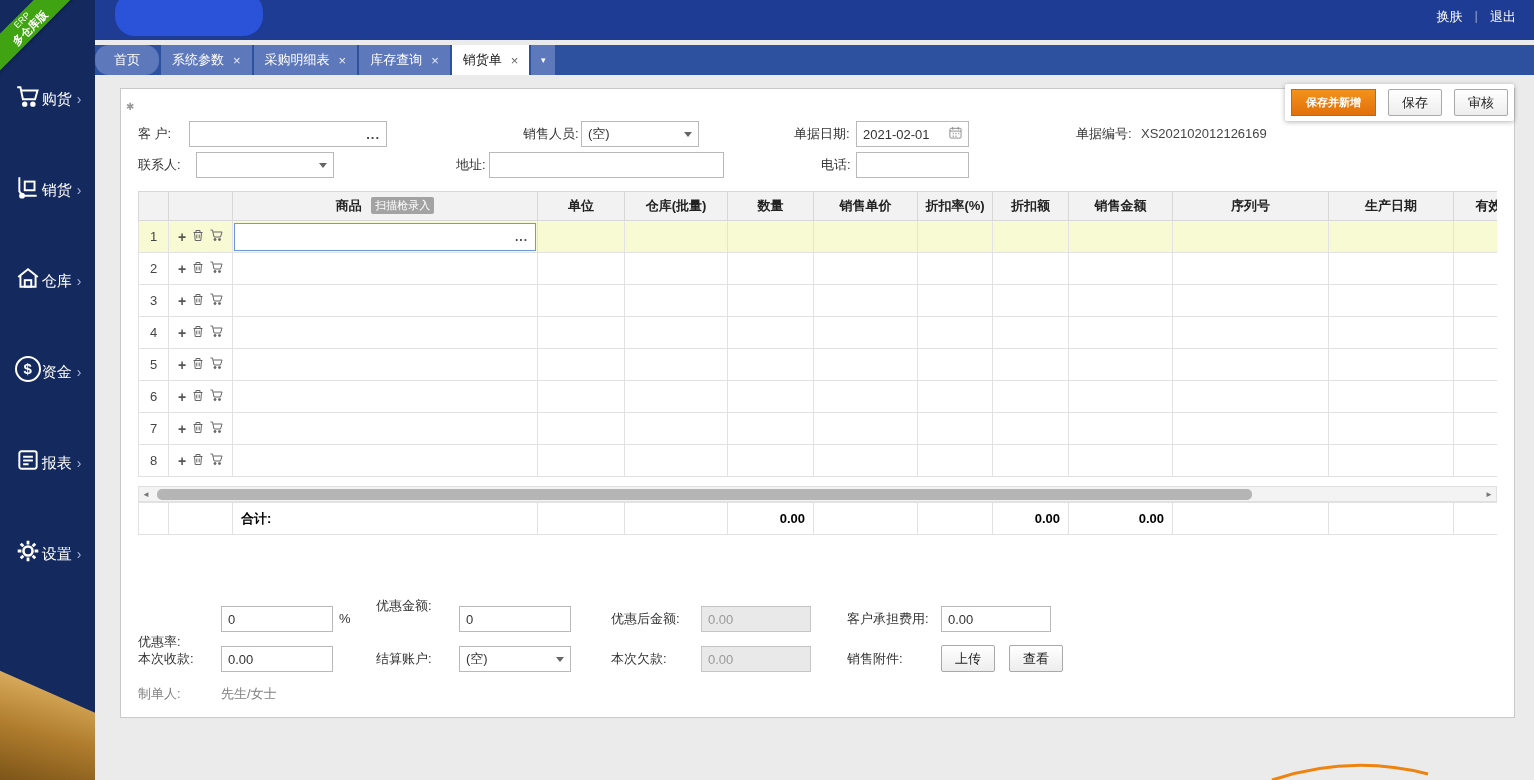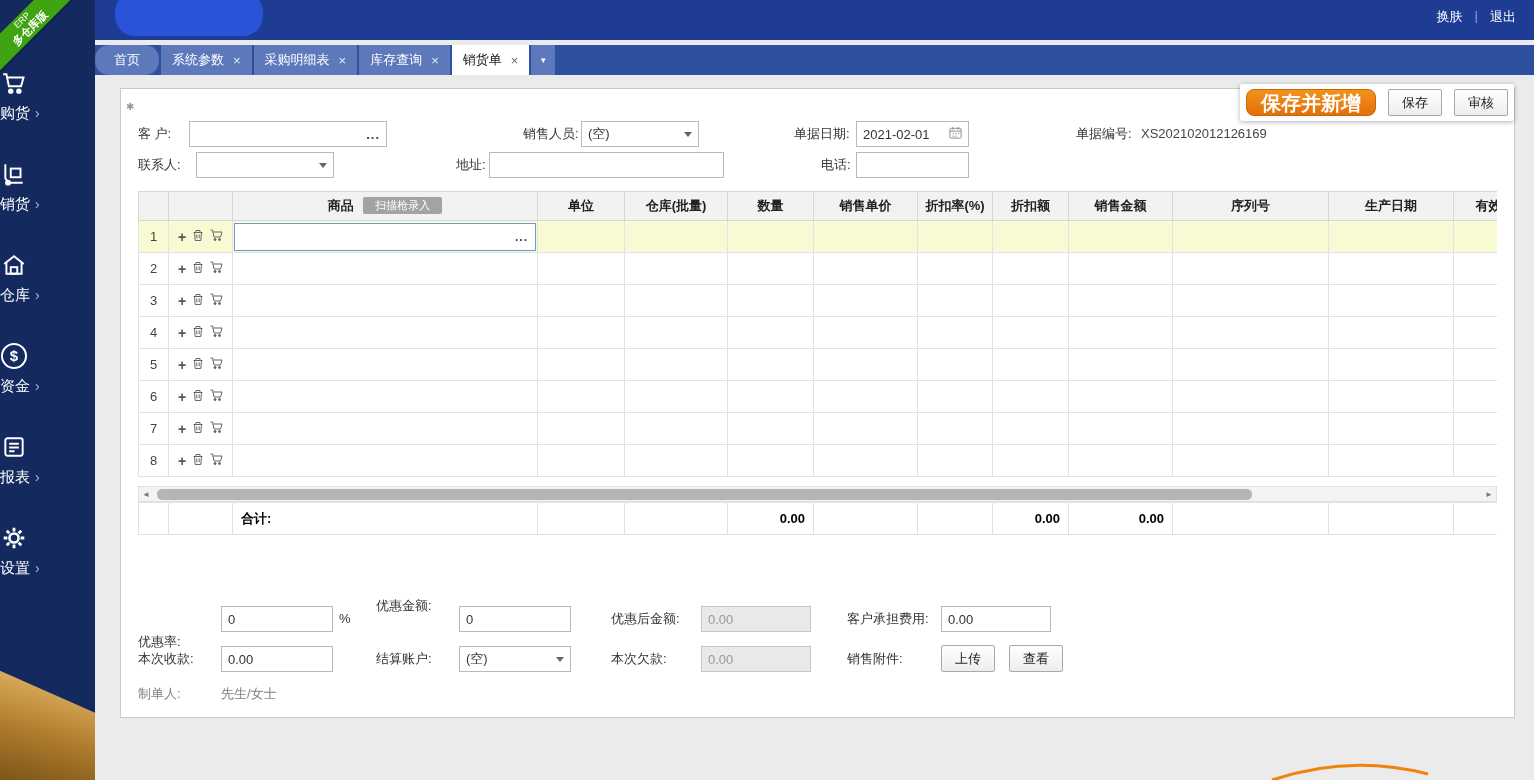--- a/index.html
+++ b/index.html
@@ -8,21 +8,21 @@
 
   
   .sidebar { position:absolute; left:0; top:0; width:95px; height:780px;
     background:#14295e; z-index:4; overflow:hidden; }
   .ribbon { position:absolute; left:-38px; top:12px; width:130px; text-align:center;
     background:#3fa312; color:#fff; transform:rotate(-45deg); padding:2px 0;
     box-shadow:0 1px 3px rgba(0,0,0,.4); z-index:6; }
   .ribbon .r1 { font-size:9px; display:block; line-height:9px; }
   .ribbon .r2 { font-size:11px; font-weight:bold; display:block; line-height:13px; }
   .nav { padding-top:50px; display:flex; flex-direction:column; }
-  .nav-item { height:91px; display:flex; flex-direction:column; 
+  .nav-item { height:91px; display:flex; align-items:center;
     justify-content:center; cursor:pointer; color:#fff; }
   .nav-item .nicon { width:28px; height:28px; display:flex; align-items:center; justify-content:center; }
   .nav-item .nlabel-row { margin-top:7px; font-size:15px; display:flex; align-items:center; gap:5px; }
   .nav-item .chev { color:#aebadb; font-size:14px; }
   .coin { width:26px; height:26px; border:2px solid #fff; border-radius:50%;
     display:flex; align-items:center; justify-content:center; font-weight:bold; font-size:15px; }
   .wheat { position:absolute; left:0; bottom:0; width:95px; height:140px;
     background:linear-gradient(15deg,#7c5518 0%,#b07d2e 35%,#d8a95a 65%,#ecc87e 100%);
     clip-path:polygon(0 22%, 100% 52%, 100% 100%, 0 100%); }
 
@@ -46,22 +46,22 @@
   .tab.active .x { color:#666; }
   .tab.more { width:24px; padding:0; justify-content:center; font-size:9px; }
 
   
   .content { position:absolute; left:95px; top:75px; right:0; bottom:0; background:#ebebeb; }
   .actions-bar { position:absolute; top:9px; right:20px; background:#fff; padding:5px 6px;
     display:flex; gap:12px; align-items:center; box-shadow:0 1px 5px rgba(0,0,0,.3);
     border-radius:2px; z-index:9; }
   .btn { height:27px; padding:0 13px; font-size:13px; color:#222; cursor:pointer;
     background:linear-gradient(#ffffff,#ededed); border:1px solid #a9a9a9; border-radius:2px; }
-  .btn-primary { height:27px; padding:0 14px; font-size:20px; font-weight:bold; color:#fff;
-    cursor:pointer; background:linear-gradient(#f3921b,#e2700a); border:1px solid #c4680a; border-radius:8px; }
+  .btn-primary { height:27px; padding:0 14px; font-size:11px; font-weight:bold; color:#fff;
+    cursor:pointer; background:linear-gradient(#f3921b,#e2700a); border:1px solid #c4680a; border-radius:0; }
 
   .panel { position:absolute; left:25px; top:13px; width:1395px; height:630px;
     background:#fff; border:1px solid #c9c9c9; z-index:5; }
   .collapse-icon { position:absolute; left:5px; top:12px; color:#999; font-size:10px; cursor:pointer; }
 
   .lbl { position:absolute; font-size:13px; color:#333; line-height:26px; white-space:nowrap; }
   .lbl.muted { color:#808080; }
   .fld { position:absolute; height:26px; border:1px solid #b9b9b9; background:#fff;
     display:flex; align-items:center; font-size:13px; color:#333; padding:0 6px; }
   .fld input { border:none; outline:none; flex:1; width:100%; font:inherit; color:inherit; background:transparent; }
@@ -74,21 +74,21 @@
 
   
   .grid-wrap { position:absolute; left:17px; top:102px; width:1359px; height:295px; overflow:hidden; }
   .totals-wrap { position:absolute; left:17px; top:413px; width:1359px; height:33px; overflow:hidden; }
   table.grid { border-collapse:collapse; table-layout:fixed; width:1398px; }
   table.grid td { border:1px solid #e2e2e2; height:32px; font-size:13px; background:#fff;
     overflow:hidden; white-space:nowrap; }
   table.grid thead td { background:#f2f2f2; border-color:#d7d7d7; font-weight:bold; color:#222;
     text-align:center; height:29px; }
   .scan-badge { display:inline-block; background:#a3a3a3; color:#fff; font-weight:normal;
-    font-size:11px; padding:1px 12px; margin-left:6px; border-radius:2px; vertical-align:1px; }
+    font-size:11px; padding:1px 4px; margin-left:6px; border-radius:2px; vertical-align:1px; }
   td.c-num { background:#fafafa; text-align:center; color:#444; }
   tr.active-row td { background:#f8fad4; }
   td.c-act { text-align:center; }
   .act { display:inline-block; margin:0 3px; cursor:pointer; vertical-align:middle; }
   .act.plus { color:#555; font-weight:bold; font-size:14px; line-height:12px; }
   .prod-input { margin:1px; height:28px; border:1px solid #6b9bd2; background:#fff;
     display:flex; align-items:center; justify-content:flex-end; padding-right:7px; cursor:text; }
   .prod-input .dots { color:#444; font-weight:bold; letter-spacing:1px; font-size:12px; cursor:pointer; }
   td.t-label { font-weight:bold; padding-left:8px; }
   td.t-num { font-weight:bold; text-align:right; padding-right:8px; }

